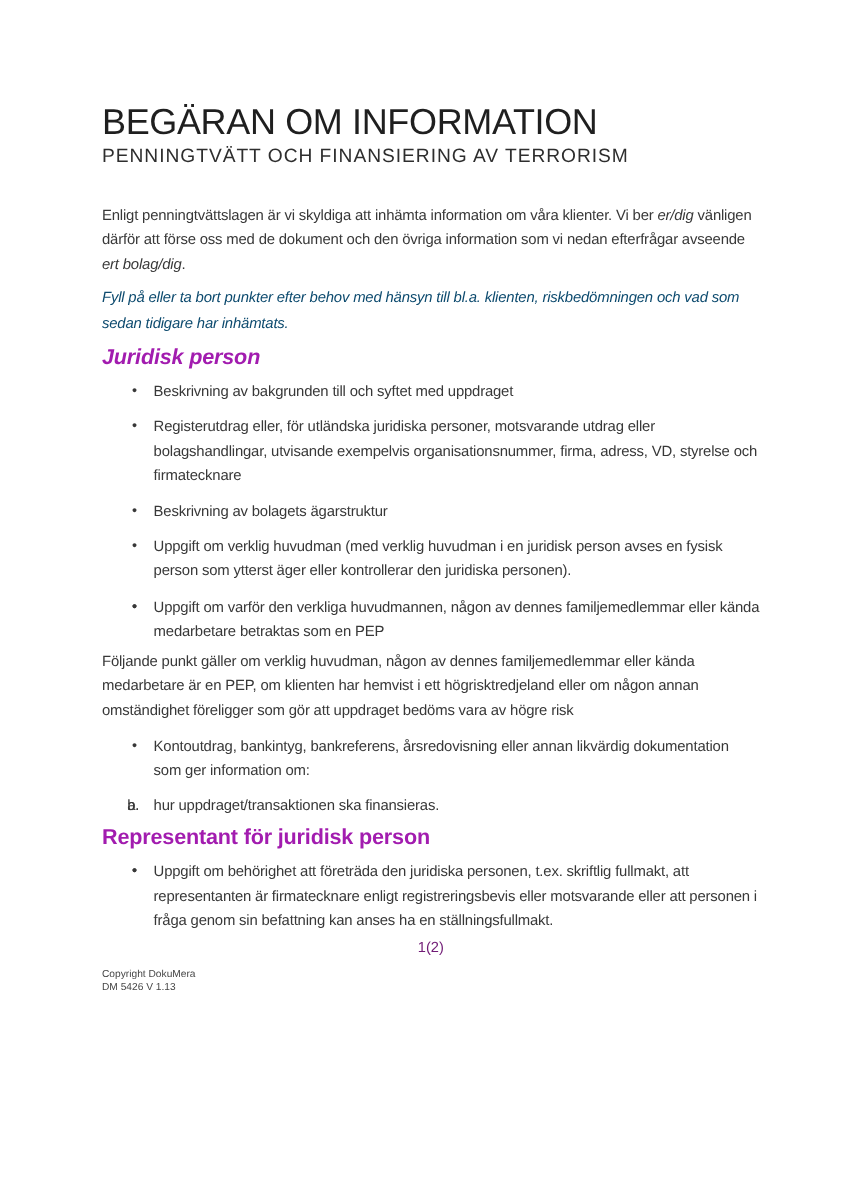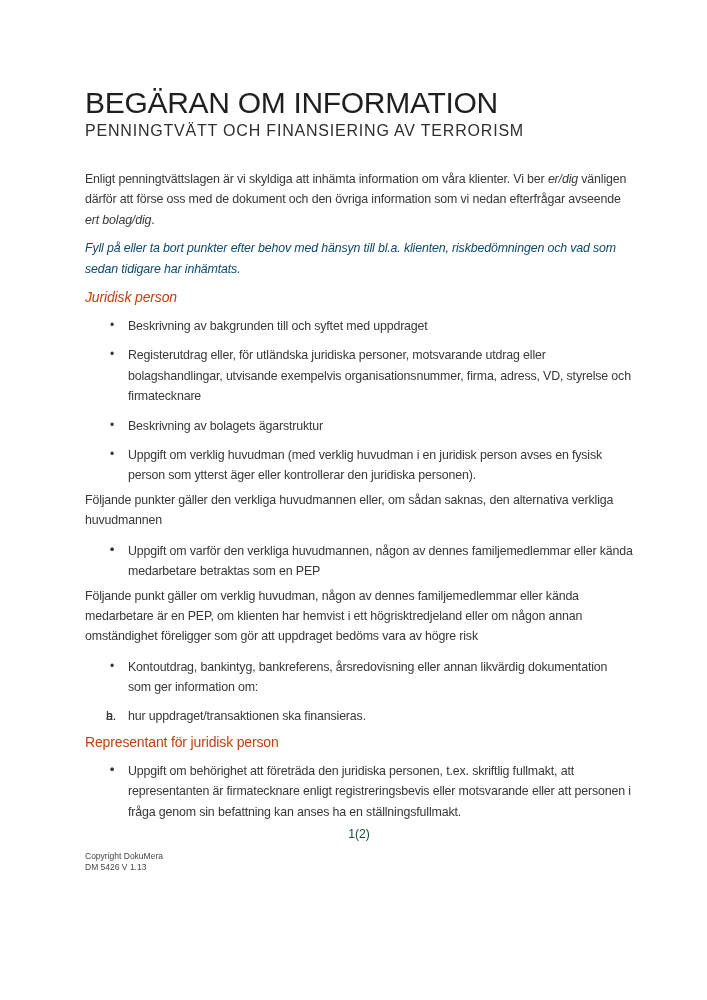--- a/index.html
+++ b/index.html
@@ -31,42 +31,42 @@
   .intro{margin-top:30px;}
   .intro em{font-style:italic;}
 
   .red-note{
     margin-top:8px;
     font-style:italic;
     color:#0c4a6e;
   }
 
   .sec-heading{
-    font-size:14px;line-height:18px;font-weight:normal;
-    color:#c2410c;margin-top:9px;
+    font-size:18px;line-height:18px;font-weight:bold;
+    color:#a21caf;margin-top:9px;
   }
   .sec-heading.italic{font-style:italic;}
 
   .sec-intro{margin-top:4px;}
 
   .bullets{margin:10px 0 0 0;padding:0;list-style:none;}
   .bullet-item{position:relative;padding-left:43px;margin-top:9px;}
   .bullet-item:first-child{margin-top:0;}
   .bullet-item .dot{
     position:absolute;left:25px;top:-1px;
     font-size:12px;color:#383838;
   }
 
   .lettered{margin:8px 0 0 0;padding:0;list-style:none;}
   .lettered-item{position:relative;padding-left:43px;margin-top:8px;}
   .lettered-item .marker{position:absolute;left:21px;top:0;}
 
   .page-number{
     margin-top:2px;text-align:center;width:548px;
-    font-size:12.2px;color:#14532d;letter-spacing:0;
+    font-size:12.2px;color:#701a75;letter-spacing:0;
   }
   .footer{
     margin-top:6px;
     font-size:8.5px;line-height:11.5px;color:#474747;letter-spacing:0;
   }
 </style>
 </head>
 <body>
 
 <div class="page">
@@ -82,21 +82,20 @@
 
     <div class="sec-heading italic">Juridisk person</div>
 
     <ul class="bullets">
       <li class="bullet-item"><span class="dot">•</span><span>Beskrivning av bakgrunden till och syftet med uppdraget</span></li>
       <li class="bullet-item"><span class="dot">•</span><span>Registerutdrag eller, för utländska juridiska personer, motsvarande utdrag eller bolagshandlingar, utvisande exempelvis organisationsnummer, firma, adress, VD, styrelse och firmatecknare</span></li>
       <li class="bullet-item"><span class="dot">•</span><span>Beskrivning av bolagets ägarstruktur</span></li>
       <li class="bullet-item"><span class="dot">•</span><span>Uppgift om verklig huvudman (med verklig huvudman i en juridisk person avses en fysisk person som ytterst äger eller kontrollerar den juridiska personen).</span></li>
     </ul>
 
-    <p class="sec-intro">Följande punkter gäller den verkliga huvudmannen eller, om sådan saknas, den alternativa verkliga huvudmannen</p>
 
     <ul class="bullets">
       <li class="bullet-item"><span class="dot">•</span></li>
       <li class="bullet-item"><span class="dot">•</span><span>Uppgift om varför den verkliga huvudmannen, någon av dennes familjemedlemmar eller kända medarbetare betraktas som en PEP</span></li>
     </ul>
 
     <p class="sec-intro">Följande punkt gäller om verklig huvudman, någon av dennes familjemedlemmar eller kända medarbetare är en PEP, om klienten har hemvist i ett högrisktredjeland eller om någon annan omständighet föreligger som gör att uppdraget bedöms vara av högre risk</p>
 
     <ul class="bullets">
       <li class="bullet-item"><span class="dot">•</span><span>Kontoutdrag, bankintyg, bankreferens, årsredovisning eller annan likvärdig dokumentation som ger information om:</span></li>

